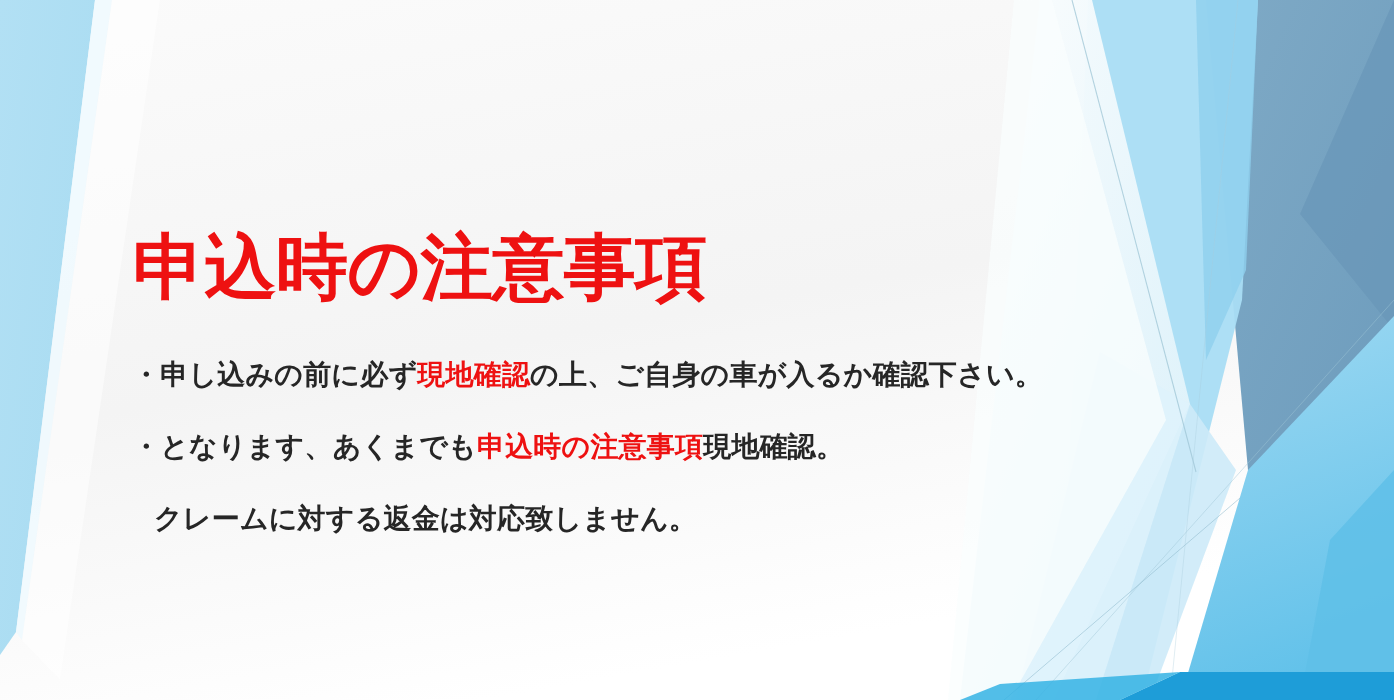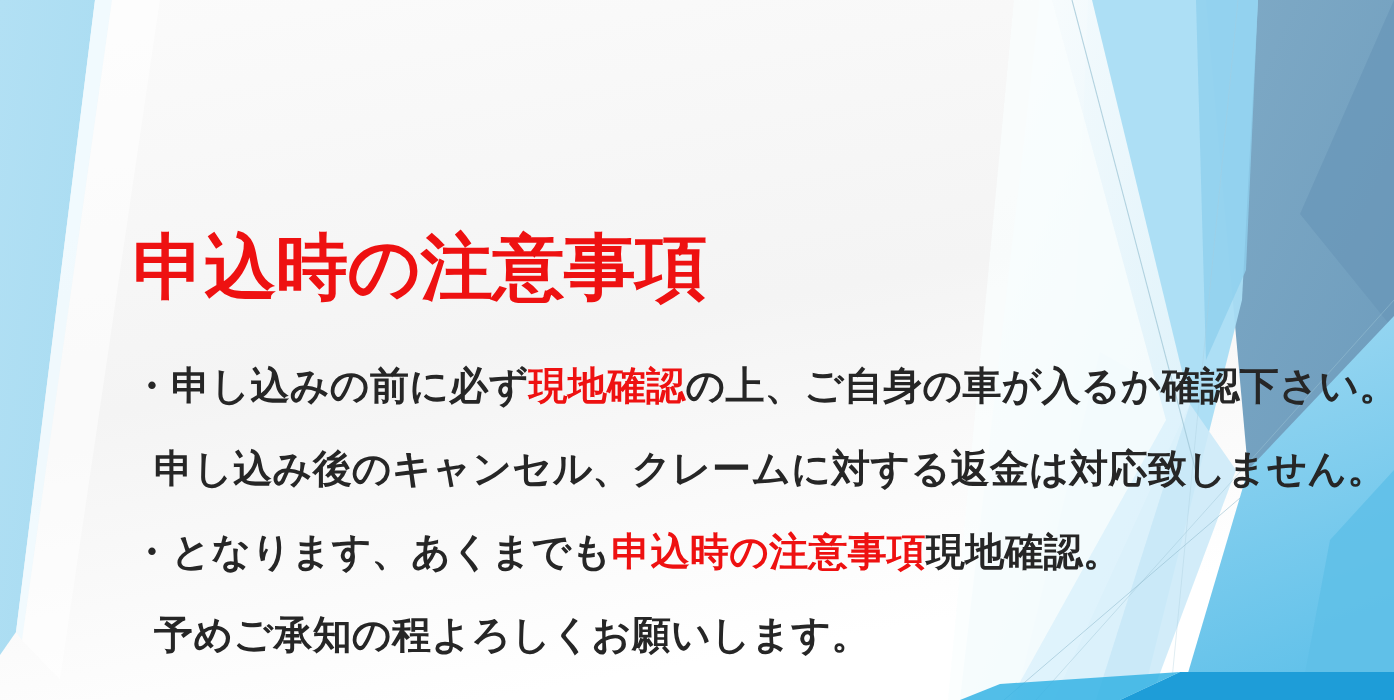--- a/index.html
+++ b/index.html
@@ -49,21 +49,21 @@
   }
 
   #body-block {
     position: absolute;
     left: 132px;
     top: 325px;
     width: 1040px;
   }
 
   .body-line {
-    font-size: 39px;
+    font-size: 28px;
     line-height: 44px;
     font-weight: 700;
     color: #262626;
     white-space: nowrap;
     letter-spacing: 0.2px;
   }
   .body-line.indented {
     padding-left: 22px;
   }
   .seg-red {
@@ -131,19 +131,18 @@
 
     <polygon points="112,0 160,0 60,680 22,640" fill="#FFFFFF" opacity="0.5"></polygon>
   </svg>
 
   <div id="content">
 
     <h1 id="slide-title">申込時の注意事項</h1>
 
     <div id="body-block">
         <p class="body-line"><span class="seg-normal">・申し込みの前に必ず</span><span class="seg-red">現地確認</span><span class="seg-normal">の上、ご自身の車が入るか確認下さい。</span></p>
-        <p class="body-line indented"><span class="seg-normal">申し込み後のキャンセル、クレームに対する返金は対応致しません。</span></p>
         <p class="body-line"><span class="seg-normal">・となります、あくまでも</span><span class="seg-red">申込時の注意事項</span><span class="seg-normal">現地確認。</span></p>
-        <p class="body-line indented"><span class="seg-normal">予めご承知の程よろしくお願いします。</span></p>
+        <p class="body-line indented"><span class="seg-normal">クレームに対する返金は対応致しません。</span></p>
       </div>
 
   </div>
 </div>
 
 </body></html>

